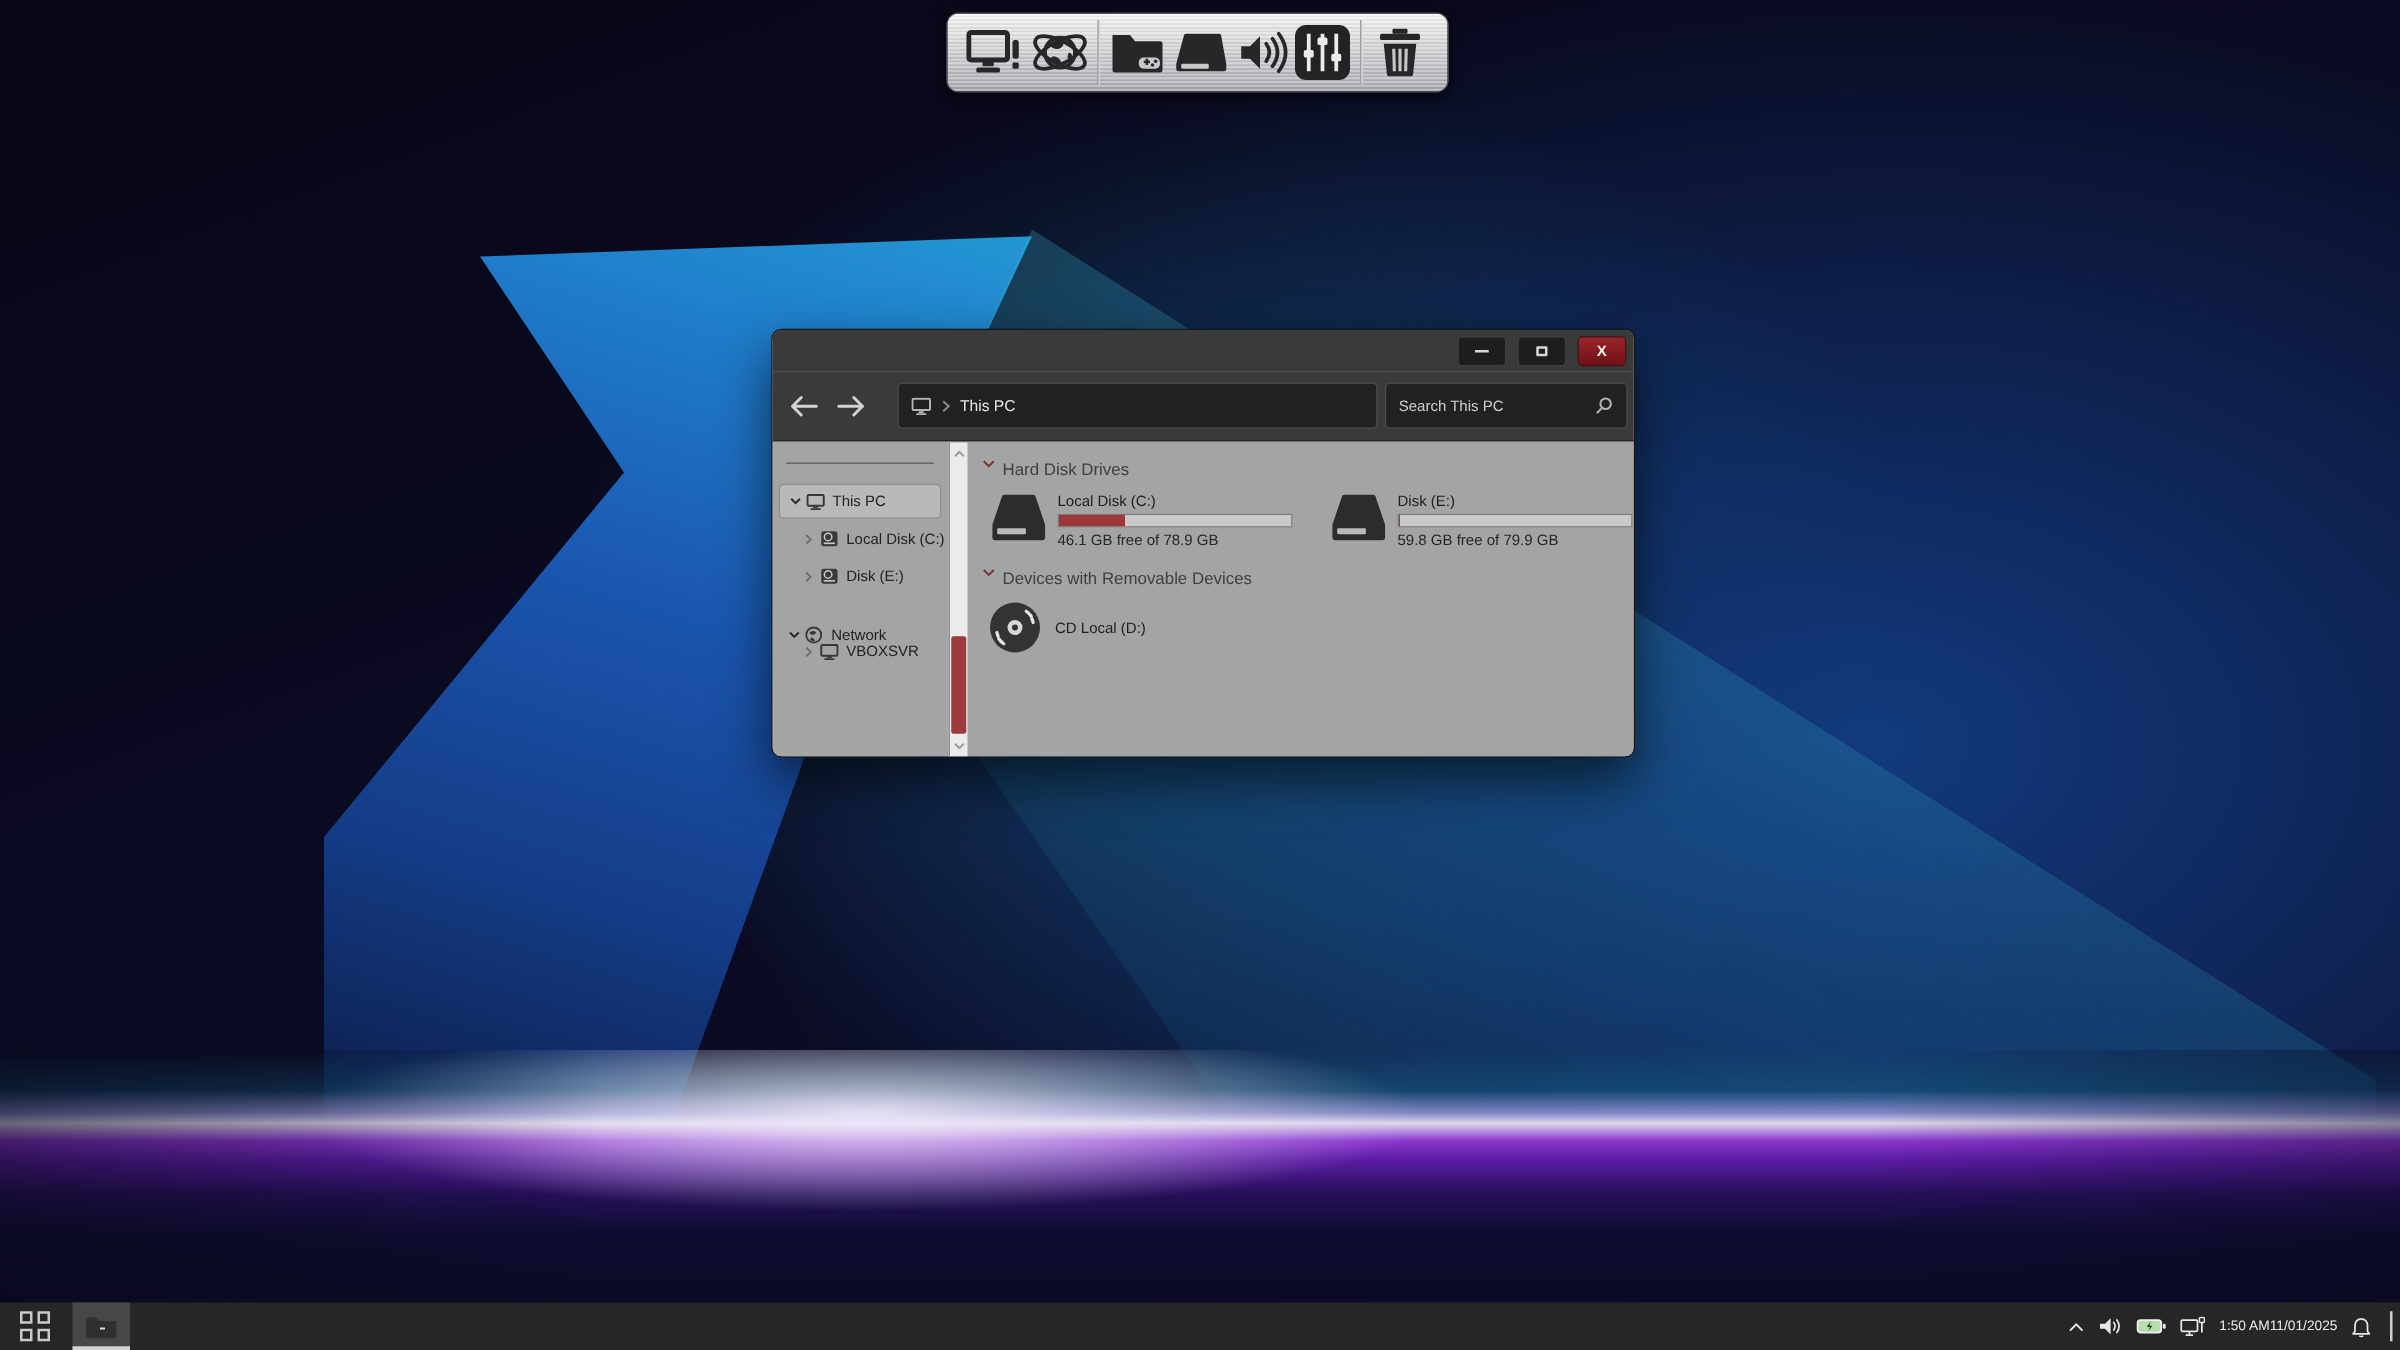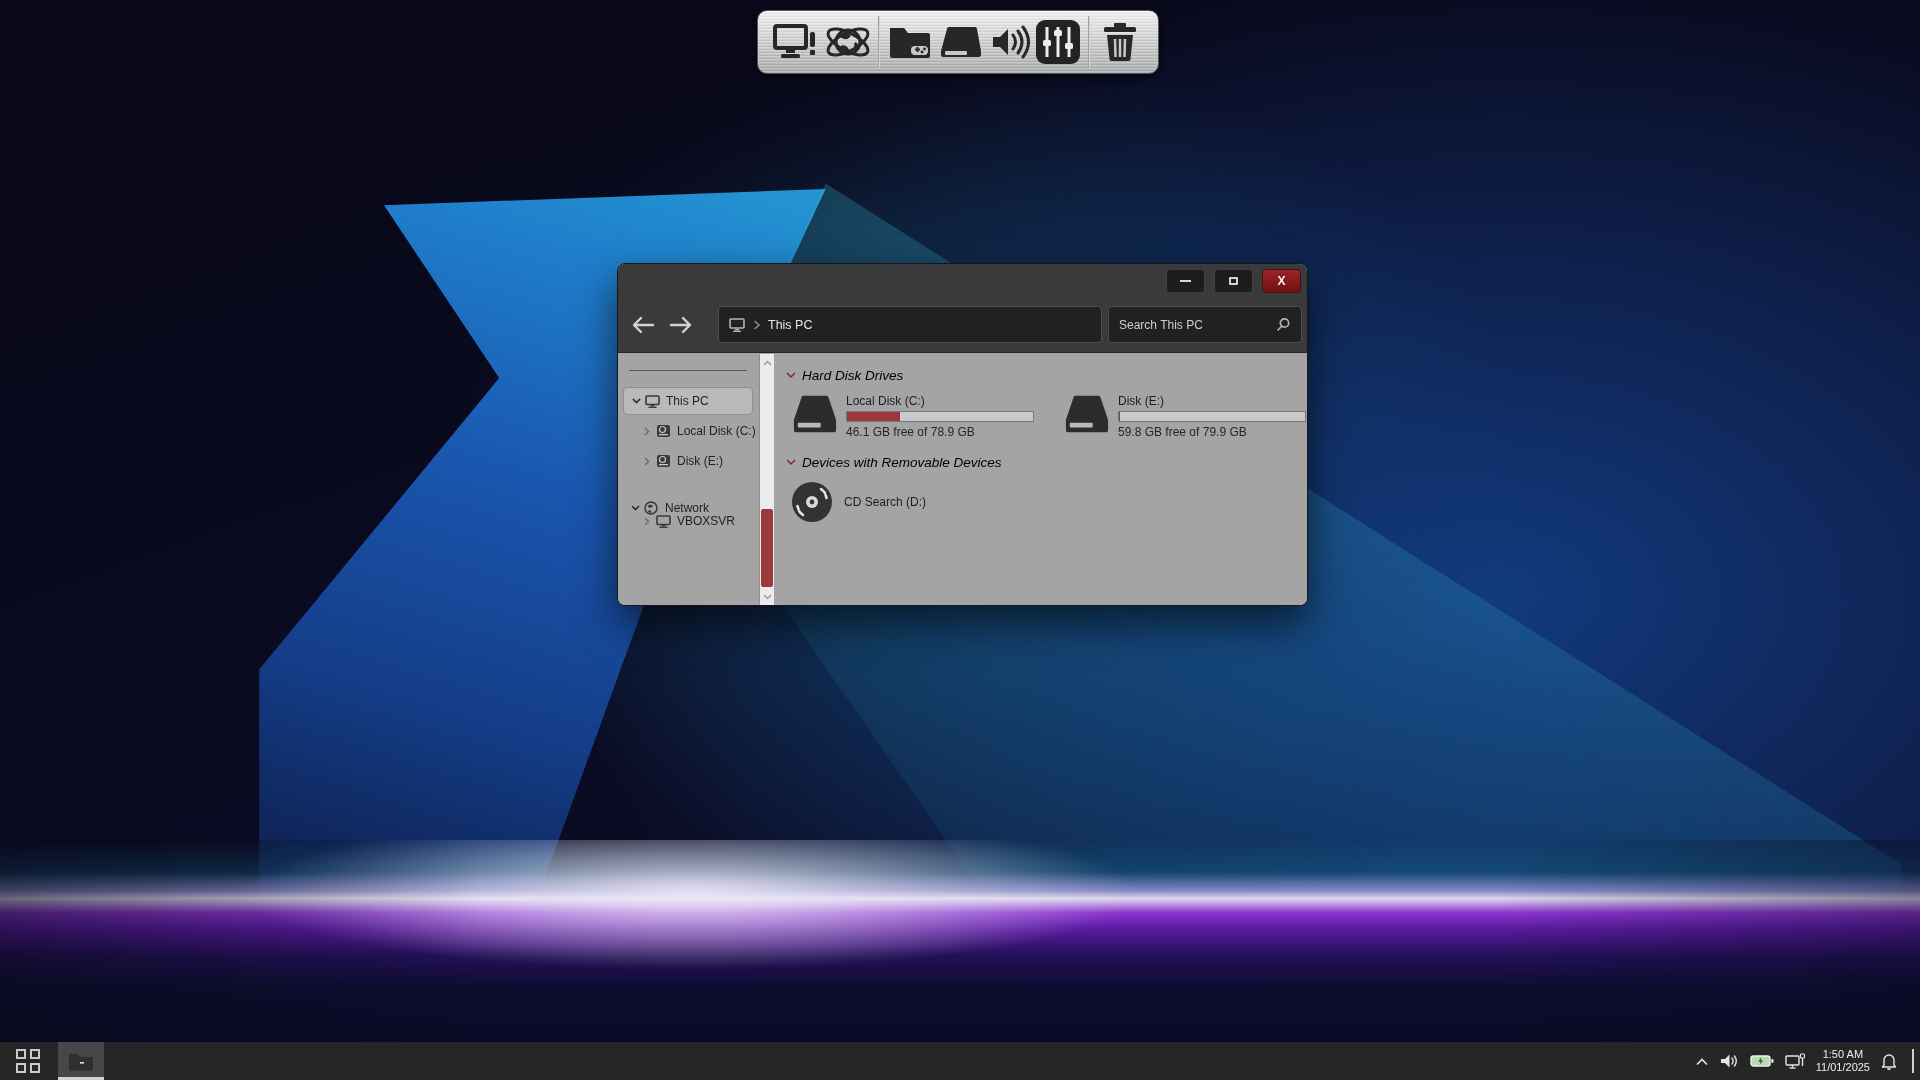--- a/index.html
+++ b/index.html
@@ -71,40 +71,40 @@
   .trow.child { padding-left:22px; }
   .trow.selected { left:5px; width:130px; padding-left:5px; background:#b9b9b9;
       border:1px solid #8f8f8f; border-radius:4px; }
   .vscroll { position:absolute; left:141px; top:0; width:15px; height:252px; background:#ebebeb;
       border-left:1px solid #8e8e8e; }
   .vs-arrow { position:absolute; left:0; width:14px; height:14px; display:flex; align-items:center; justify-content:center; }
   .vs-up { top:2px; } .vs-down { bottom:2px; }
   .vs-thumb { position:absolute; left:1px; width:12px; top:155px; height:78px; background:#9c3a3e; border-radius:2px; }
 
   .main { position:absolute; left:156px; top:0; width:533px; height:252px; padding:12px 0 0 12px; }
-  .section-h { display:flex; align-items:center; gap:6px; color:#000000; font-size:13.5px; margin:2px 0 10px 0;font-style:italic; }
+  .section-h { display:flex; gap:6px; color:#404040; font-size:13.5px; margin:2px 0 10px 0; }
   .drives-row { display:flex; gap:30px; margin:0 0 16px 6px; }
   .drive-tile { display:flex; gap:8px; width:242px; }
   .drive-info { display:flex; flex-direction:column; gap:3px; font-size:12px; color:#1e1e1e; padding-top:1px; }
   .bar { width:188px; height:11px; background:#c9c9c9; border:1px solid #787878; }
   .bar .fill { height:100%; background:#9c383c; }
   .free { color:#262626; }
   .cd-row { display:flex; align-items:center; gap:10px; margin:6px 0 0 4px; font-size:12px; color:#1e1e1e; }
 
   
   .taskbar { position:absolute; left:0; top:1042px; width:1920px; height:38px; background:#262626; }
   .start-btn { position:absolute; left:6px; top:0; width:44px; height:38px; display:flex; align-items:center; justify-content:center; }
   .start-grid { display:grid; grid-template-columns:10px 10px; grid-template-rows:10px 10px; gap:4px; }
   .start-grid span { border:2px solid #c9c9c9; }
   .app-btn { position:absolute; left:58px; top:0; width:46px; height:38px; background:#474747;
       display:flex; align-items:center; justify-content:center; }
   .app-underline { position:absolute; left:0; bottom:0; width:46px; height:3px; background:#d2d2d2; }
   .tray { position:absolute; right:0; top:0; height:38px; display:flex; align-items:center; gap:11px; padding-right:6px; }
   .tray-ic { display:flex; align-items:center; justify-content:center; }
-  .clock { display:flex; flex-direction:column; align-items:center; color:#ececec; font-size:11px; line-height:13px; }
+  .clock { display:flex; flex-direction:row; align-items:center; color:#ececec; font-size:11px; line-height:13px; }
   .show-desktop { width:2px; height:24px; background:#cfcfcf; margin-left:4px; }
 </style>
 </head>
 <body>
 
 <div class="desktop">
 
   <div class="wp wp-base"></div>
   <div class="wp wp-wedge"></div>
   <div class="wp wp-beam"></div>
@@ -374,21 +374,21 @@
         <div class="cd-row">
           <svg width="44" height="44" viewBox="0 0 44 44">
             <circle cx="22" cy="22" r="20" fill="#333333"></circle>
             <circle cx="22" cy="22" r="6" fill="#d9d9d9"></circle>
             <circle cx="22" cy="22" r="2.4" fill="#333333"></circle>
             <path d="M31 9 a16 16 0 0 1 4 4" fill="none" stroke="#e6e6e6" stroke-width="2.6" stroke-linecap="round"></path>
             <path d="M35.5 15 a16 16 0 0 1 1 3" fill="none" stroke="#e6e6e6" stroke-width="2.6" stroke-linecap="round"></path>
             <path d="M13 35 a16 16 0 0 1 -4 -4" fill="none" stroke="#e6e6e6" stroke-width="2.6" stroke-linecap="round"></path>
             <path d="M8.5 29 a16 16 0 0 1 -1 -3" fill="none" stroke="#e6e6e6" stroke-width="2.6" stroke-linecap="round"></path>
           </svg>
-          <span>CD Search (D:)</span>
+          <span>CD Local (D:)</span>
         </div>
       </div>
     </div>
   </div>
 
   <div class="taskbar">
     <div class="start-btn">
       <div class="start-grid">
         <span></span>
           <span></span>

